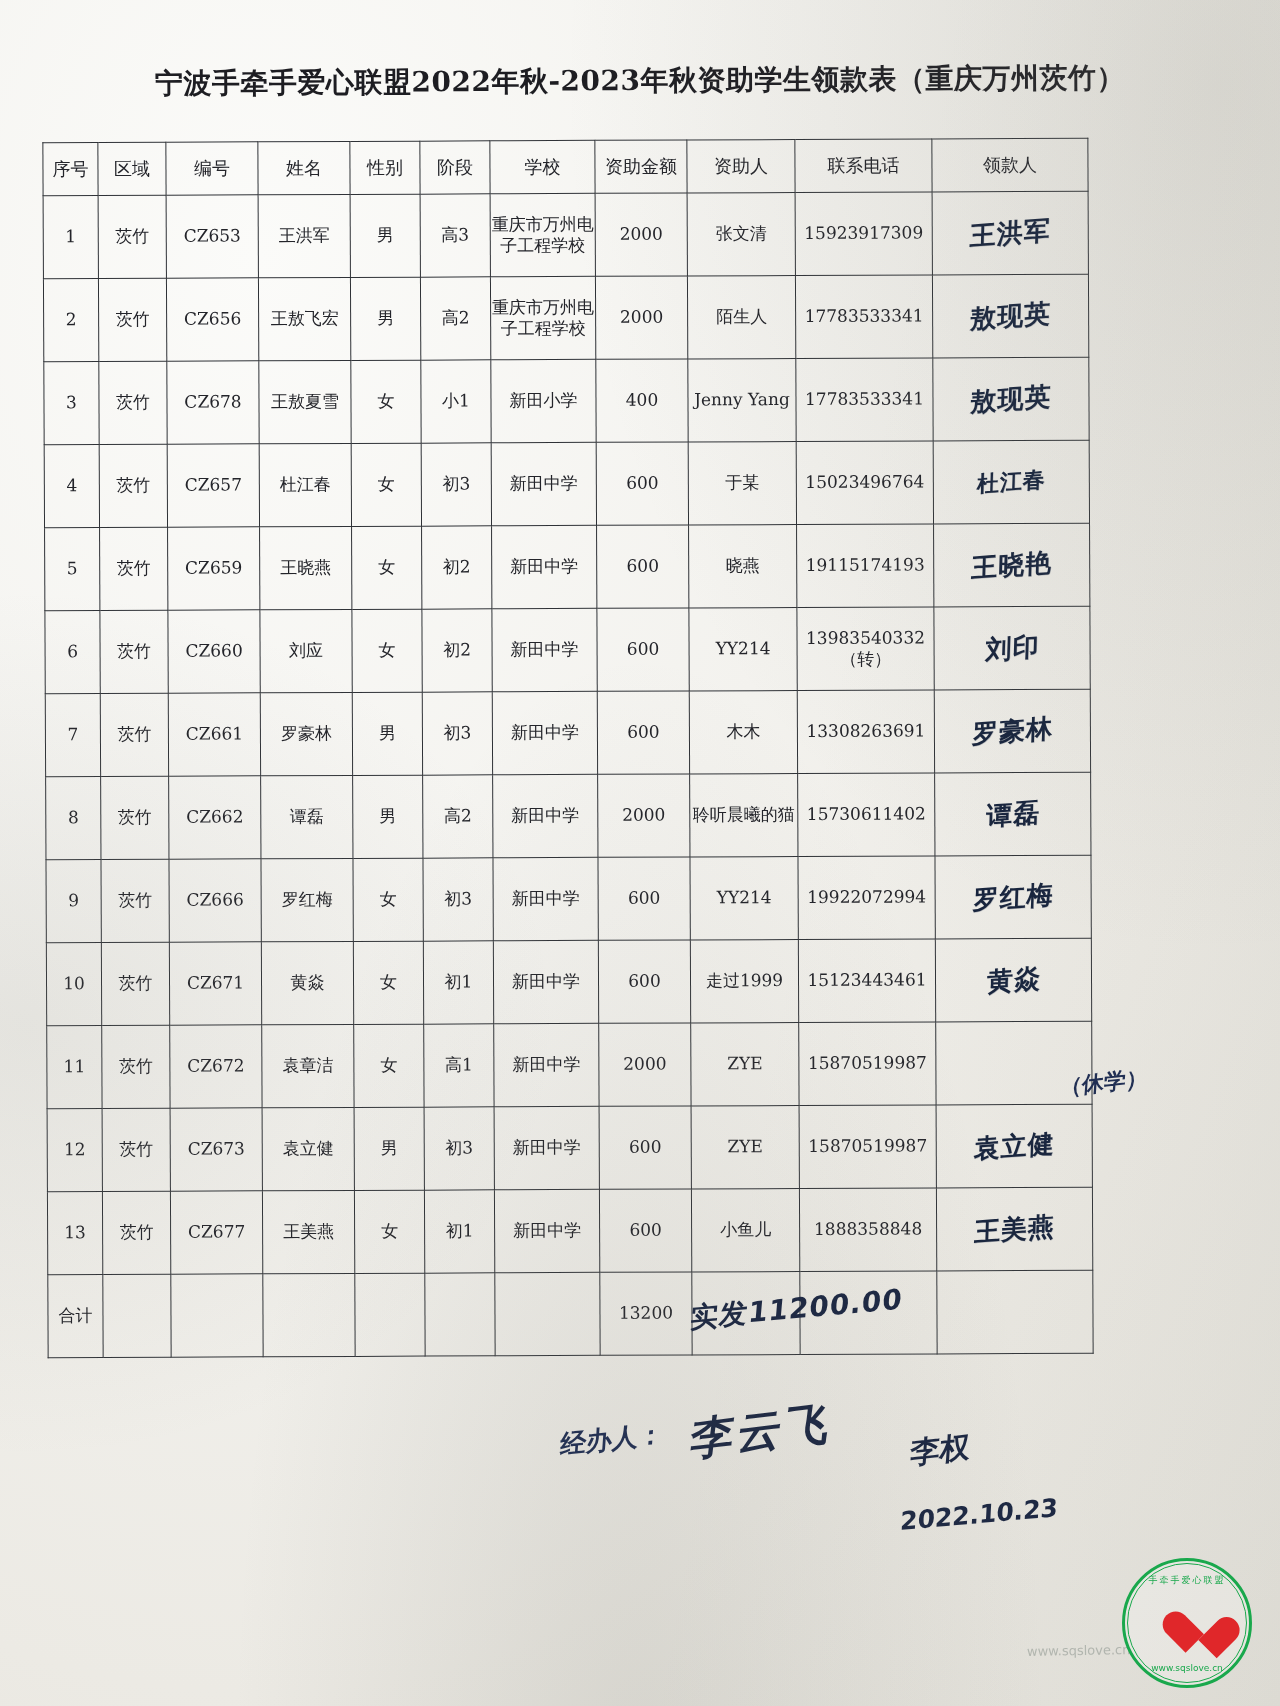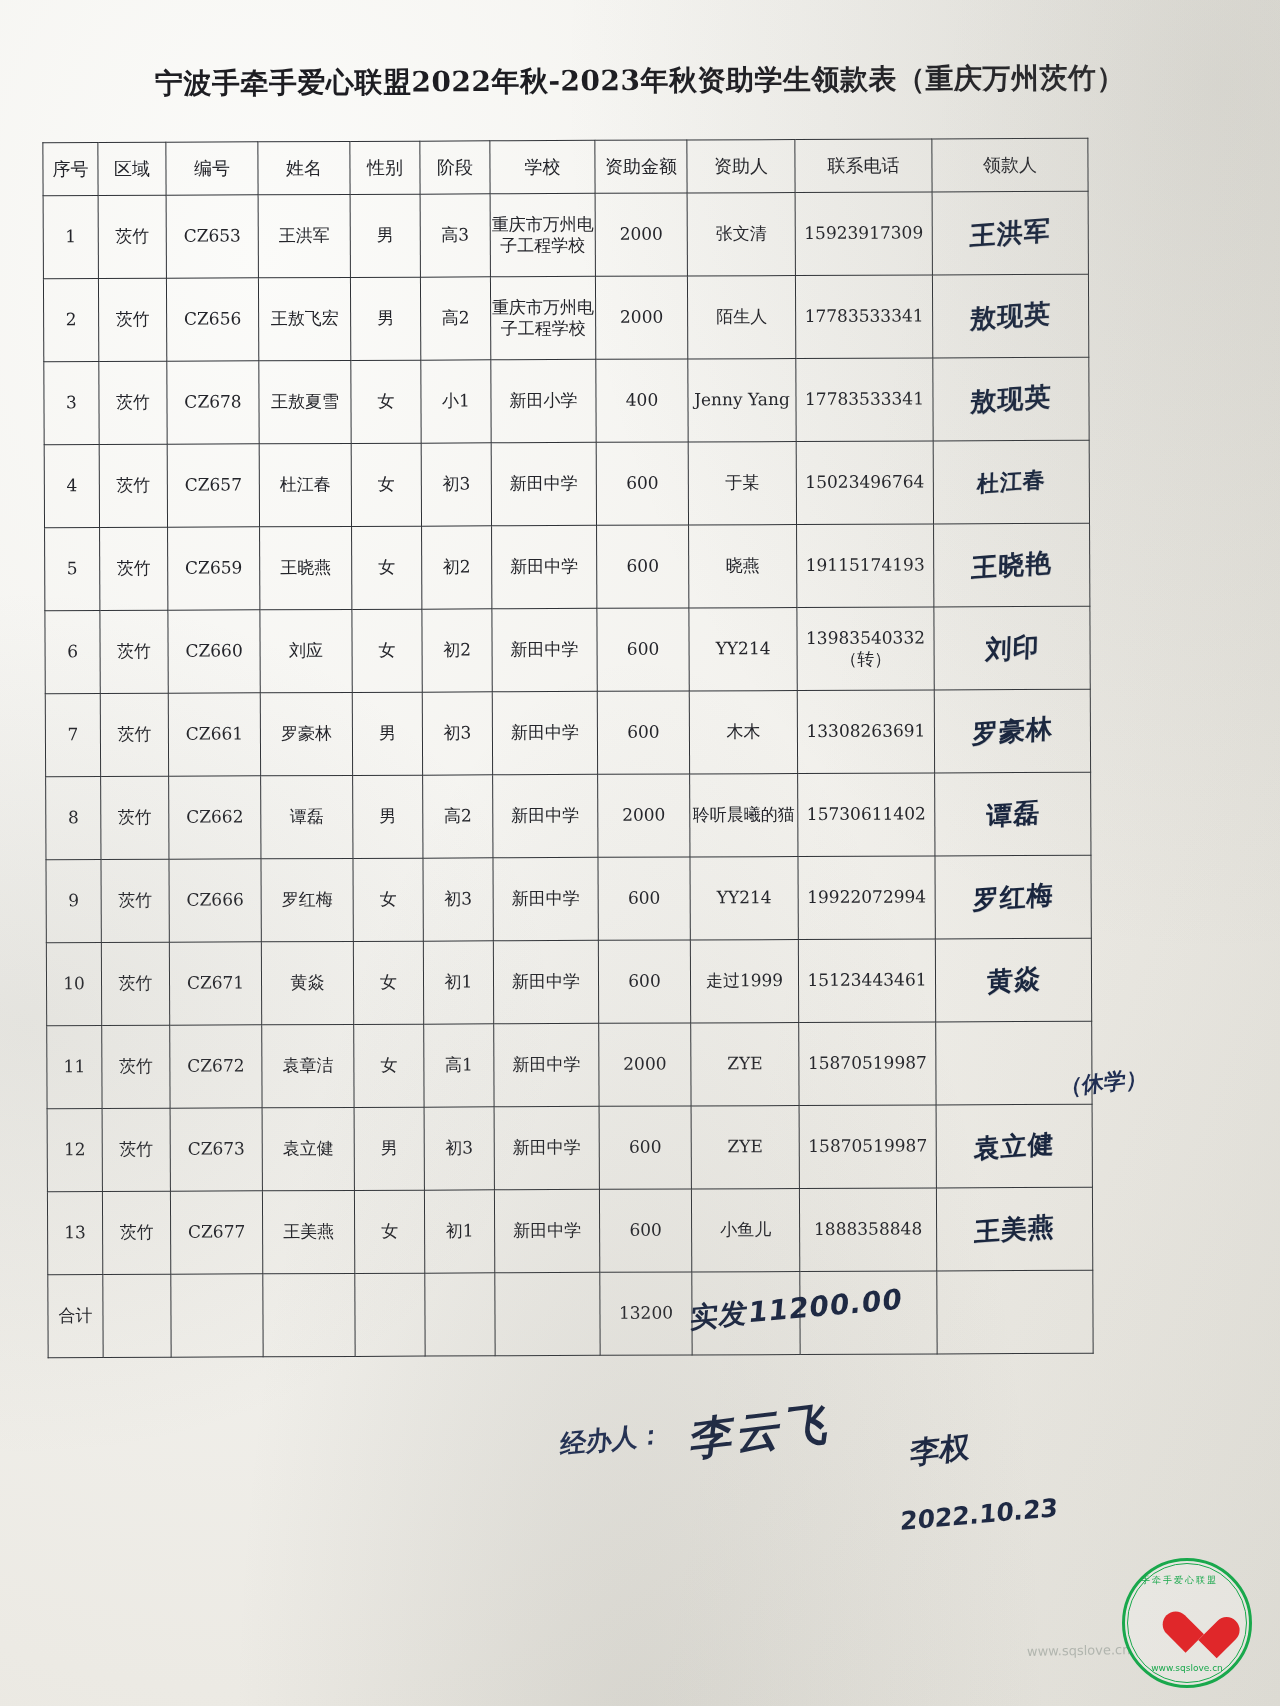--- a/index.html
+++ b/index.html
@@ -211,23 +211,23 @@
     width: 26px;
     height: 40px;
     background: #e0272a;
     border-radius: 13px 13px 0 0;
   }
   .stamp-heart:before { left: 18px; top: 0; transform: rotate(90deg); transform-origin: 0 100%; }
   .stamp-heart:after { left: 0; top: 0; }
   .stamp-top-text {
     position: absolute;
     top: 10px;
-    left: 13px;
+    left: 0;
     width: 100%;
-    text-align: left;
+    text-align: center;
     font-size: 9px;
     color: #19a84c;
     font-family: Liberation Serif, serif;
     letter-spacing: 2px;
   }
   .stamp-bottom-text {
     position: absolute;
     bottom: 9px;
     left: 0;
     width: 100%;

